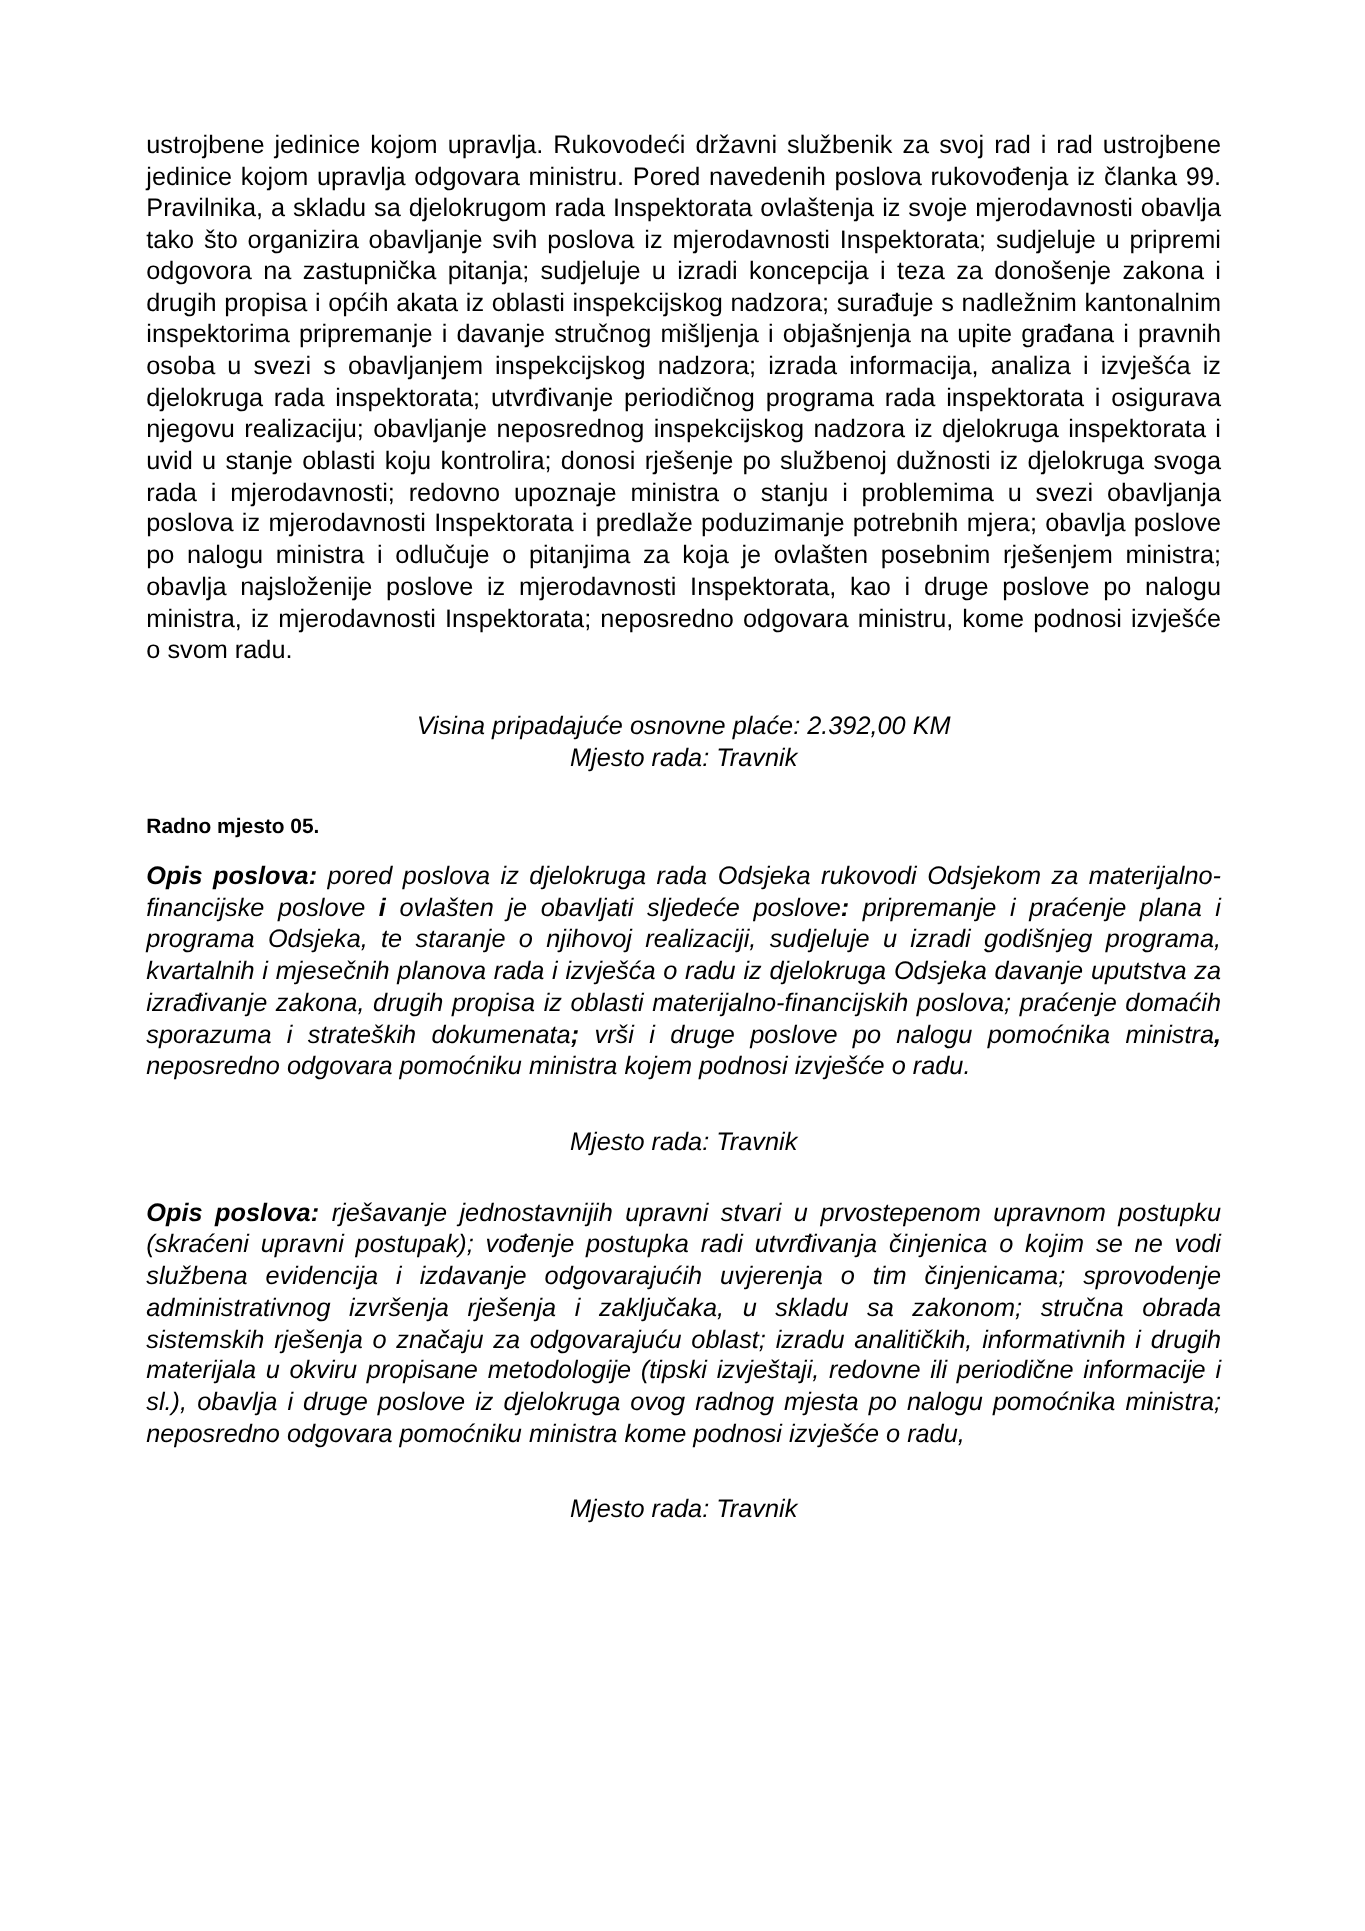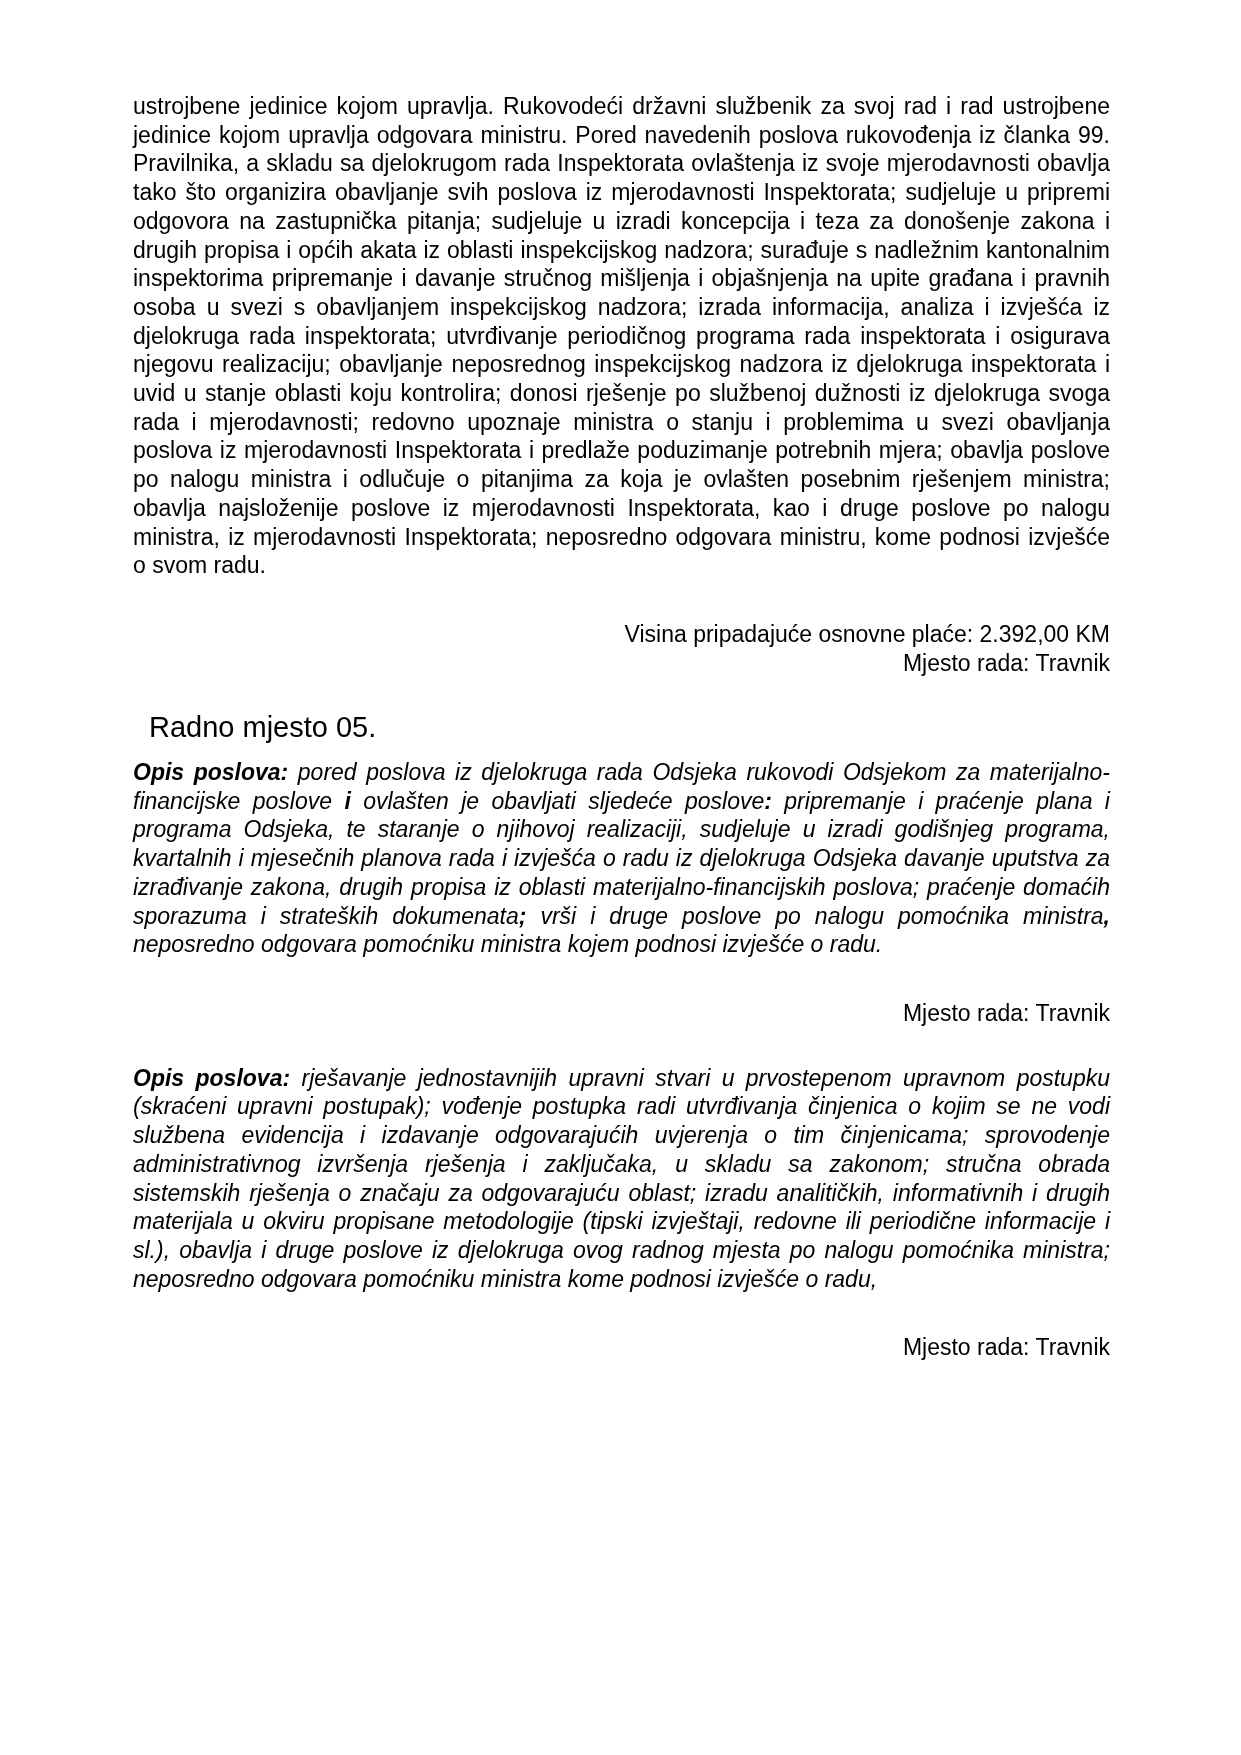--- a/index.html
+++ b/index.html
@@ -10,42 +10,43 @@
   .page {
     position: relative;
     width: 1241px;
     height: 1755px;
     background: #ffffff;
     color: #000000;
     font-family: "Liberation Sans", sans-serif;
     font-size: 23px;
     line-height: 28.7px;
     box-sizing: border-box;
-    padding: 92px 131px 0 133px;
+    padding: 117px 131px 0 133px;
     overflow: hidden;
   }
   p { margin: 0; }
   .para {
     text-align: justify;
   }
   .b { font-weight: bold; }
   .meta-block {
     margin-top: 40px;
   }
   .meta-line {
-    text-align: right;
+    text-align: center;
+    font-style: italic;
   }
   .position-section {
     margin-top: 36px;
   }
   .position-title {
-    margin: 16px;
-    font-size: 29px;
+    margin: 0;
+    font-size: 19px;
     line-height: 28.7px;
-    font-weight: normal;
+    font-weight: bold;
   }
   .position-description {
     margin-top: 15px;
     font-style: italic;
   }
 </style>
 </head>
 <body>
 
 <div class="page">

